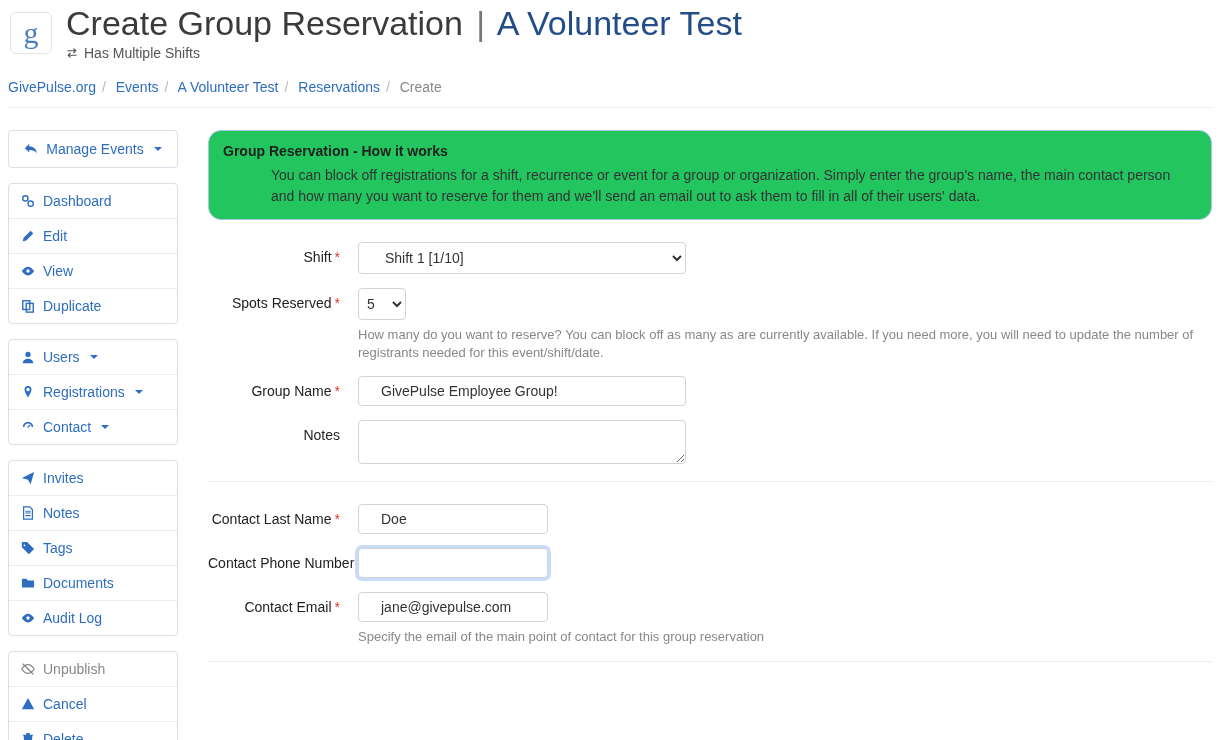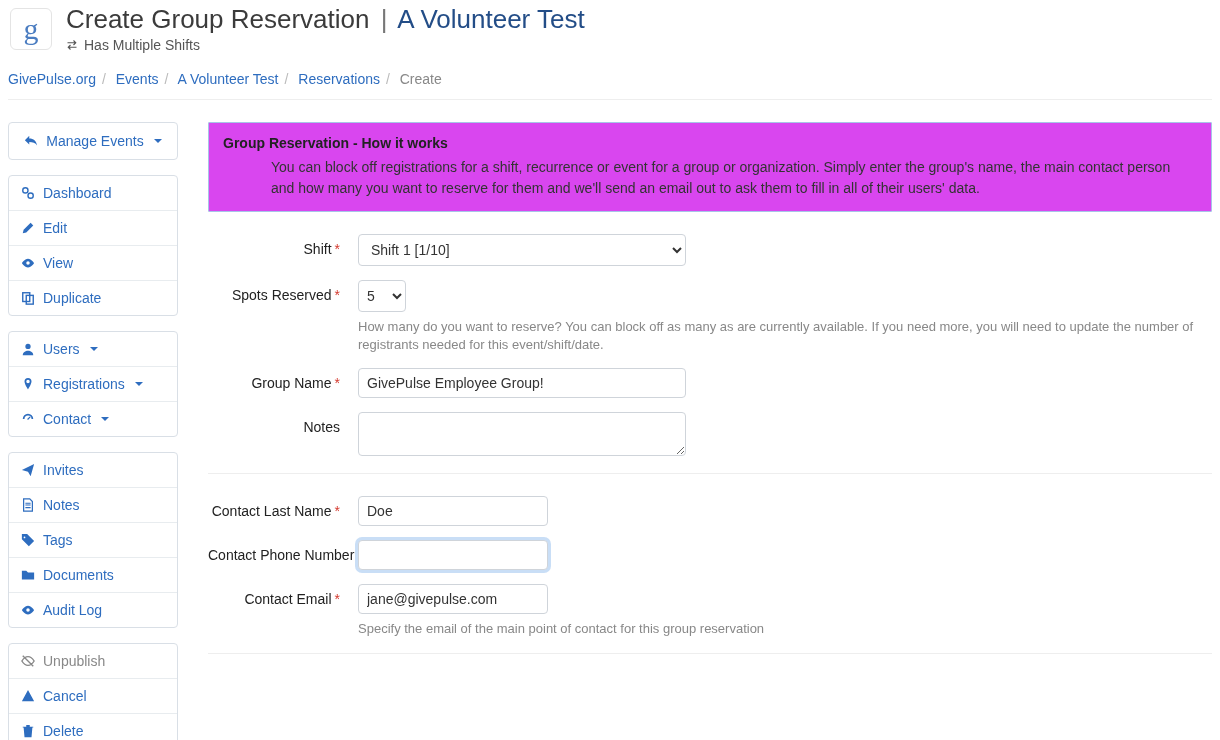--- a/index.html
+++ b/index.html
@@ -25,21 +25,21 @@
     display: flex;
     align-items: center;
     justify-content: center;
     color: #4b7dc1;
     font-size: 30px;
     font-weight: 300;
     font-family: Georgia, serif;
   }
   .title-block { display: flex; flex-direction: column; }
   .page-title {
-    font-size: 26px;
+    font-size: 34px;
     font-weight: 400;
     color: #3b3b3b;
     margin: 0;
     white-space: nowrap;
   }
   .page-title .sep { color: #777; font-weight: 300; padding: 0 4px; }
   .page-title .event-name { color: #234d87; font-weight: 400; }
   .sub-badge {
     display: inline-flex;
     align-items: center;
@@ -94,23 +94,23 @@
     border-right:4px solid transparent;
     border-top:4px solid currentColor;
     display:inline-block;
   }
   .panel-item svg { width:14px; height:14px; fill: currentColor; }
   .panel.top-btn .panel-item { justify-content: center; padding: 10px 8px;}
   
   .main { flex: 1; min-width:0; }
   .infobox {
     border: 1px solid #a8c4e8;
-    border-radius: 1px;
+    border-radius: 13px;
     padding: 12px 14px;
-    background: #d946ef;
+    background: #22c55e;
     margin-bottom: 22px;
   }
   .infobox .ib-title { font-weight: 600; color:#222; margin-bottom:6px; }
   .infobox .ib-text { color:#333; line-height:1.5;margin-left:48px; }
   .form-row {
     display: flex;
     align-items: flex-start;
     margin-bottom: 14px;
   }
   .form-label {
@@ -130,21 +130,21 @@
     color: #888;
     margin-top: 6px;
     line-height: 1.4;
   }
   select, input[type="text"], textarea {
     font-family: inherit;
     font-size: 14px;
     color: #333;
     border: 1px solid #cfd4da;
     border-radius: 4px;
-    padding: 6px 8px;
+    padding: 6px 22px;
     background: #fff;
   }
   select.wide, input.wide { width: 328px; }
   input.med { width: 190px; }
   select.narrow { width: 48px; padding: 6px 4px;}
   textarea.wide { width: 328px; height: 44px; resize: both; }
   .focused { box-shadow: 0 0 0 3px rgba(100,160,230,0.35); border-color:#8bb6e6; outline:none;}
   .divider { border: none; border-top:1px solid #eee; margin: 8px 0 22px 0;}
 </style>
 </head>

